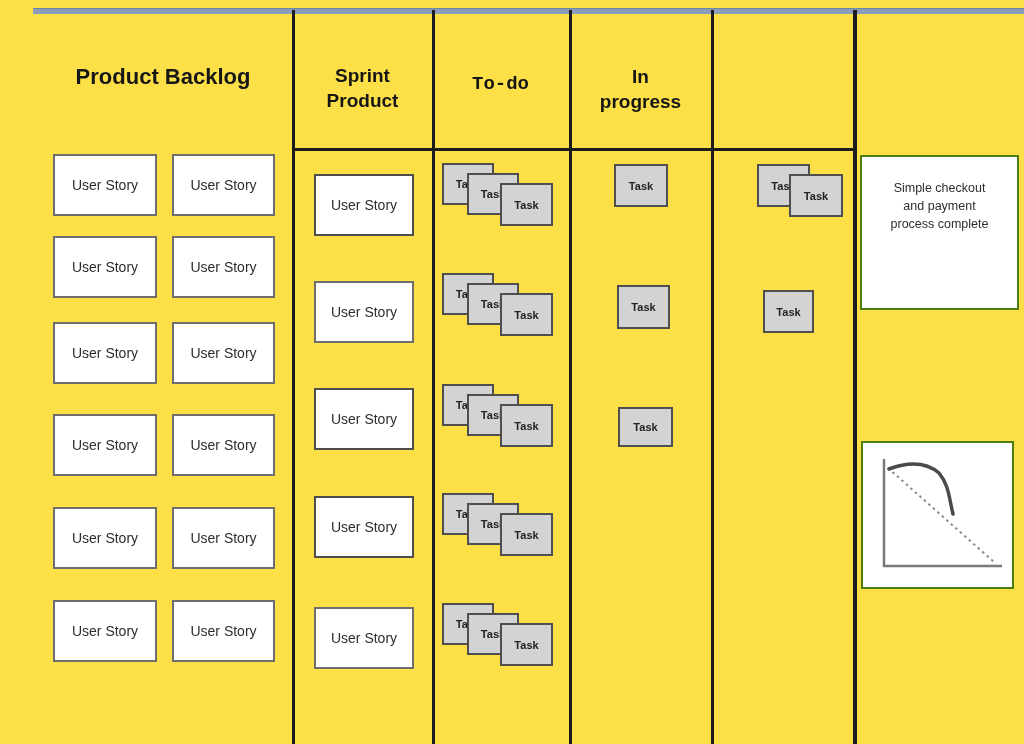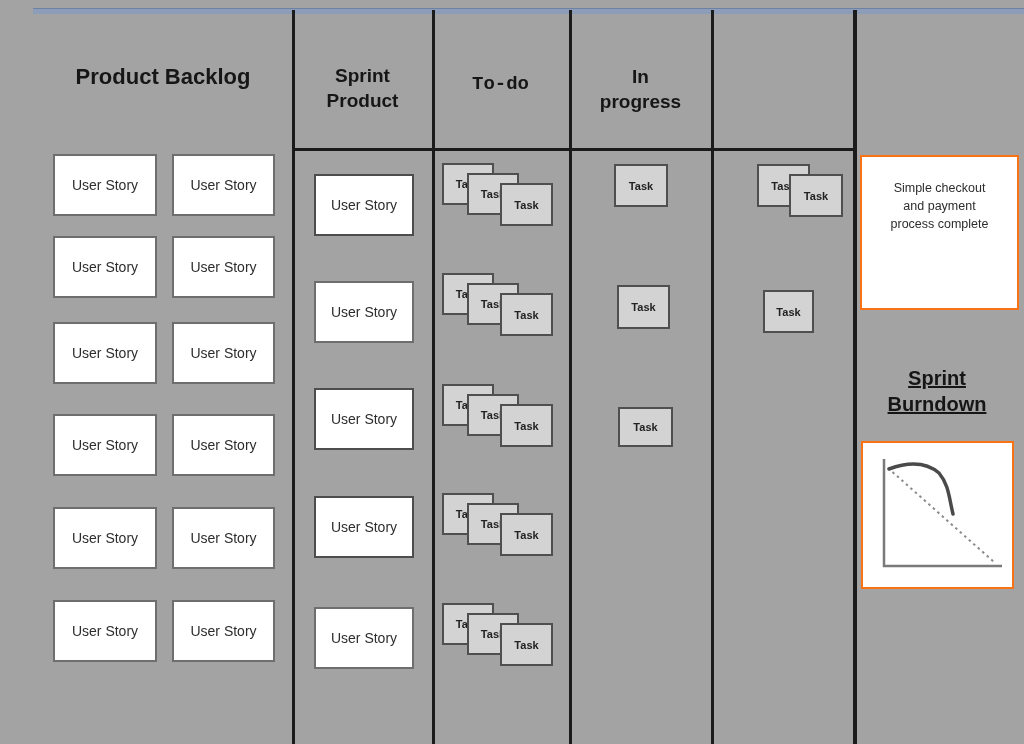--- a/index.html
+++ b/index.html
@@ -1,37 +1,37 @@
 <!DOCTYPE html>
 <html><head>
 <meta charset="utf-8">
 <style>
   html,body { margin:0; padding:0; background:#ffffff; }
   body { font-family:"Liberation Sans", sans-serif; }
-  .board { position:relative; width:1024px; height:744px; background:#a3a3a3; overflow:hidden; }
+  .board { position:relative; width:1024px; height:744px; background:#fde047; overflow:hidden; }
 
   .top-rule { position:absolute; left:33px; top:8px; width:991px; height:5px;
               background:#8b9db8; border-top:1px solid #6f82a3; }
 
   .vline { position:absolute; top:10px; height:734px; width:3px; background:#1b1b1b; }
   .hline { position:absolute; height:3px; background:#1b1b1b; }
 
   .hdr { position:absolute; text-align:center; font-weight:bold; color:#161616; line-height:1.32; }
   .hdr.u { text-decoration:underline; }
 
   .card { position:absolute; background:#ffffff; border:2px solid #6e6e6e;
           display:flex; align-items:center; justify-content:center;
           font-size:14px; color:#2d2d2d; box-sizing:border-box; }
 
   .task { position:absolute; background:#d3d3d3; border:2px solid #4f4f4f;
           display:flex; align-items:center; justify-content:center;
           font-size:11px; font-weight:600; color:#222; box-sizing:border-box;
           overflow:hidden; }
 
-  .panel-box { position:absolute; background:#fff; border:2px solid #f97316; box-sizing:border-box; }
+  .panel-box { position:absolute; background:#fff; border:2px solid #4d7c0f; box-sizing:border-box; }
 
   .objective-note { display:flex; align-items:flex-start; justify-content:center;
                     padding-top:22px; font-size:12.5px; line-height:1.45;
                     text-align:center; color:#2d2d2d; }
   .objective-note span { width:104px; }
 </style>
 </head>
 <body>
 
 <div class="board">
@@ -170,21 +170,20 @@
       <span>Task</span>
     </div>
   <div class="task" style="left:763px; top:290px; width:51px; height:43px;">
       <span>Task</span>
     </div>
 
   <div class="panel-box objective-note" style="left:860px; top:155px; width:159px; height:155px;">
     <span>Simple checkout and payment process complete</span>
   </div>
 
-  <div class="hdr u" style="left:862px; top:365px; width:150px; font-size:20px;">Sprint Burndown</div>
 
   <div class="panel-box" style="left:861px; top:441px; width:153px; height:148px;">
     <svg width="149" height="144" viewBox="0 0 149 144">
       <polyline points="21,16 21,123 139,123" fill="none" stroke="#7a7a7a" stroke-width="2.5"></polyline>
       <line x1="25" y1="25" x2="131" y2="119" stroke="#8a8a8a" stroke-width="2" stroke-dasharray="2.5 3.5"></line>
       <path d="M26,26 C45,19 63,19 76,30 C86,42 86,55 90,71" fill="none" stroke="#4a4a4a" stroke-width="3.5" stroke-linecap="round"></path>
     </svg>
   </div>
 
 </div>

